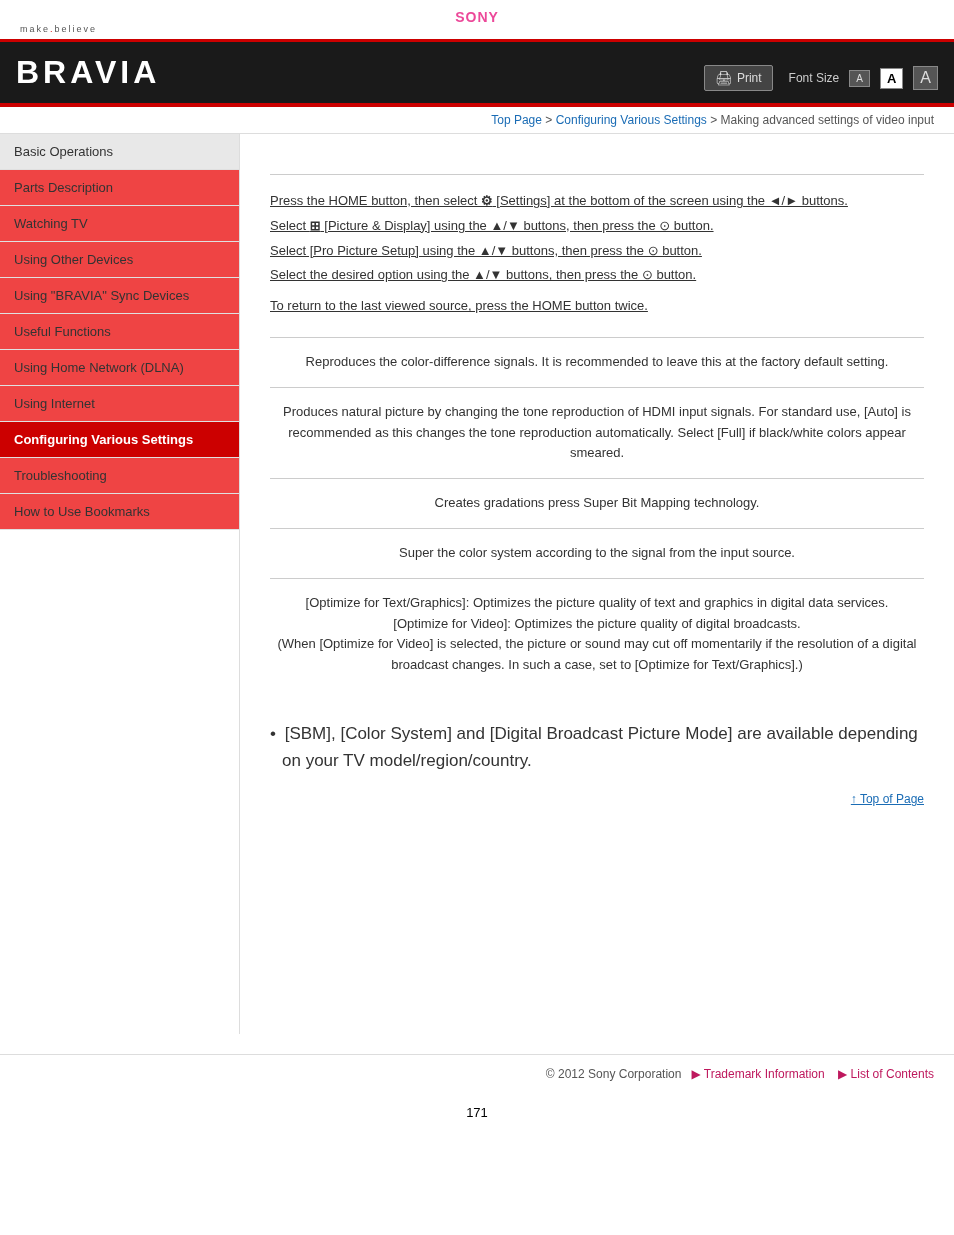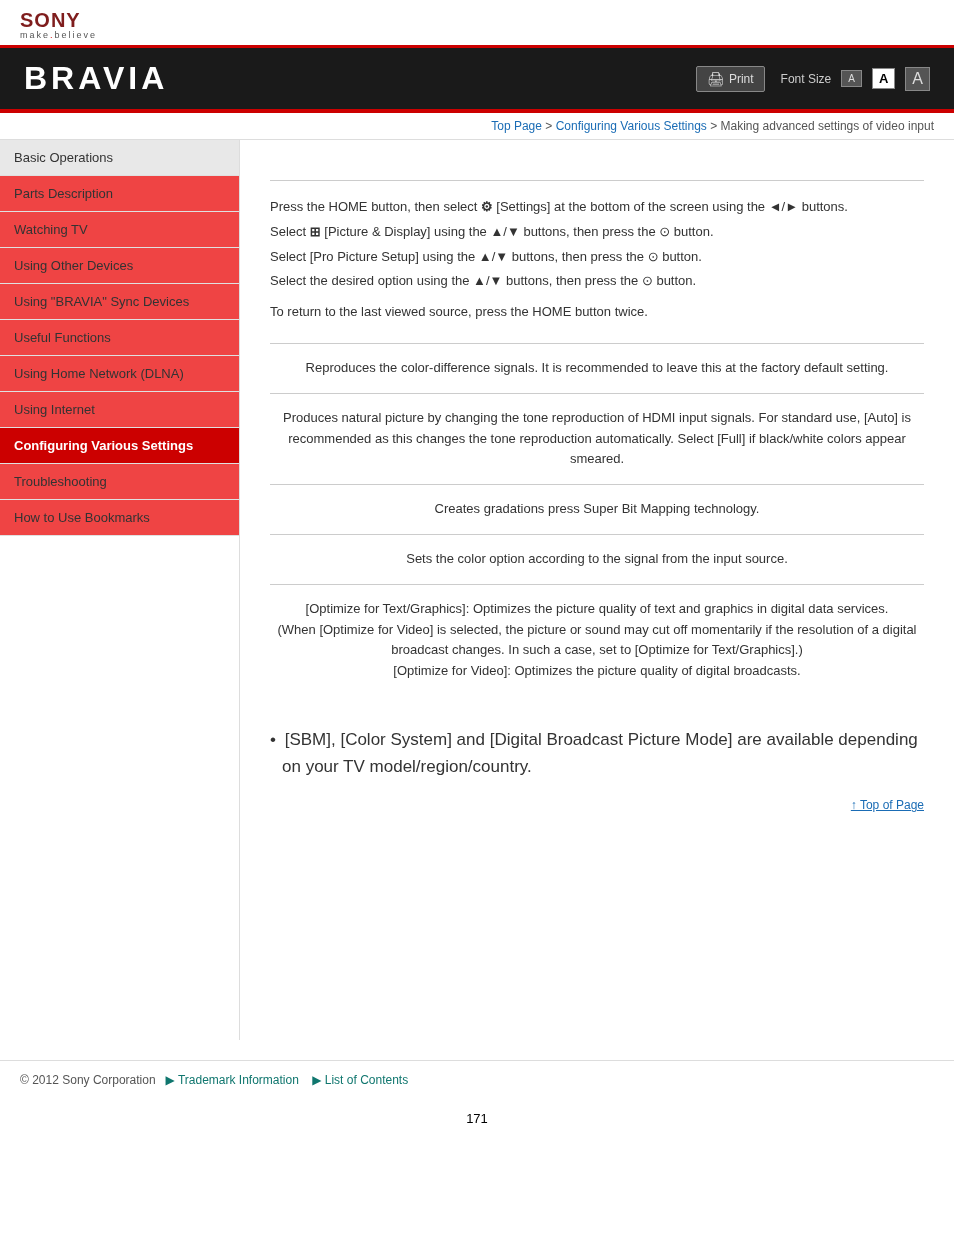--- a/index.html
+++ b/index.html
@@ -1,25 +1,25 @@
 <!DOCTYPE html>
 <html><head>
   <meta charset="utf-8">
   <style>
     * { margin: 0; padding: 0; box-sizing: border-box; }
     body { font-family: Arial, sans-serif; font-size: 13px; color: #333; background: #fff; width: 954px; min-height: 1235px; }
 
     
     .top-bar { background: #fff; padding: 10px 20px 5px 20px; border-bottom: 3px solid #cc0000; }
-    .sony-logo { font-size: 20px; font-weight: bold; letter-spacing: 1px; color: #7f1d1d; line-height: 1; }
+    .sony-logo { font-size: 14px; font-weight: bold; letter-spacing: 1px; color: #ec4899; line-height: 1; text-align: center; }
     .sony-tagline { font-size: 9px; color: #555; letter-spacing: 2px; }
     .sony-dot { color: #cc0000; }
 
     
-    .bravia-bar { background: #1a1a1a; padding: 12px 24px; display: flex; align-items: center; justify-content: space-between; border-bottom: 4px solid #cc0000; }
+    .bravia-bar { background: #1a1a1a; padding: 12px 16px; display: flex; align-items: flex-end; justify-content: space-between; border-bottom: 4px solid #cc0000; }
     .bravia-title { font-size: 32px; font-weight: bold; color: #fff; letter-spacing: 4px; font-family: 'Arial', sans-serif; }
     .bravia-controls { display: flex; align-items: center; gap: 8px; }
     .print-btn { border: 1px solid #888; background: #444; color: #ddd; padding: 4px 10px; font-size: 12px; cursor: pointer; display: flex; align-items: center; gap: 4px; border-radius: 2px; }
     .font-size-label { color: #ccc; font-size: 12px; margin-left: 8px; }
     .font-btn { border: 1px solid #888; background: #555; color: #ddd; padding: 2px 6px; cursor: pointer; margin-left: 2px; }
     .font-btn.active { background: #fff; color: #000; font-weight: bold; }
 
     
     .breadcrumb { padding: 6px 20px; font-size: 12px; color: #555; text-align: right; border-bottom: 1px solid #ddd; }
     .breadcrumb a { color: #1a6cb5; text-decoration: none; }
@@ -38,22 +38,22 @@
 
     
     .steps-section { border-top: 1px solid #ccc; padding: 16px 0; }
     .step-line { font-size: 13px; line-height: 1.6; margin-bottom: 4px; }
 
     
     .note-section { background: #f9f9f9; padding: 14px 16px; border-top: 1px solid #ccc; margin-top: 10px; }
     .note-item { font-size: 17px; line-height: 1.6; padding-left: 12px; text-indent: -12px; }
     .bullet { margin-right: 4px; }
     .top-of-page { text-align: right; padding: 6px 30px 0 0; font-size: 12px; color: #1a6cb5; cursor: pointer; text-decoration: underline; }
-    .page-footer { display: flex; justify-content: flex-start; padding: 12px 20px; font-size: 12px; color: #555; border-top: 1px solid #ddd; margin-top: 20px; }
-    .page-footer a { color: #0f766e; text-decoration: none; margin-left: 10px; }
+    .page-footer { display: flex; justify-content: flex-end; padding: 12px 20px; font-size: 12px; color: #555; border-top: 1px solid #ddd; margin-top: 20px; }
+    .page-footer a { color: #be185d; text-decoration: none; margin-left: 10px; }
     .page-number { text-align: center; font-size: 13px; color: #000000; padding: 12px; }
     .content-row { padding: 14px 0; border-top: 1px solid #ccc; }
     .content-row p { font-size: 13px; line-height: 1.6; text-align: center; }
 
     
     .print-icon { font-size: 14px; }
   </style>
 </head>
 <body>
 
@@ -95,21 +95,21 @@
     <div class="sidebar-item">Useful Functions</div>
     <div class="sidebar-item">Using Home Network (DLNA)</div>
     <div class="sidebar-item">Using Internet</div>
     <div class="sidebar-item active">Configuring Various Settings</div>
     <div class="sidebar-item">Troubleshooting</div>
     <div class="sidebar-item">How to Use Bookmarks</div>
   </div>
 
   <div class="content">
 
-    <div class="steps-section" style="border-top: 1px solid #ccc; margin-top: 40px;">
+    <div class="steps-section" style="border-top: 1px solid #ccc; margin-top: 40px; text-decoration: underline;">
       <div class="step-line">
         Press the HOME button, then select <strong>⚙</strong> [Settings] at the bottom of the screen using the ◄/► buttons.
       </div>
       <div class="step-line">
         Select <strong>⊞</strong> [Picture &amp; Display] using the ▲/▼ buttons, then press the ⊙ button.
       </div>
       <div class="step-line">Select [Pro Picture Setup] using the ▲/▼ buttons, then press the ⊙ button.</div>
       <div class="step-line">Select the desired option using the ▲/▼ buttons, then press the ⊙ button.</div>
       <div class="step-line" style="margin-top: 10px;">To return to the last viewed source, press the HOME button twice.</div>
     </div>
@@ -120,27 +120,27 @@
 
     <div class="content-row">
       <p>Produces natural picture by changing the tone reproduction of HDMI input signals. For standard use, [Auto] is recommended as this changes the tone reproduction automatically. Select [Full] if black/white colors appear smeared.</p>
     </div>
 
     <div class="content-row">
       <p>Creates gradations press Super Bit Mapping technology.</p>
     </div>
 
     <div class="content-row">
-      <p>Sets the color option according to the signal from the input source.</p>
+      <p>Super the color system according to the signal from the input source.</p>
     </div>
 
     <div class="content-row">
       <p>[Optimize for Text/Graphics]: Optimizes the picture quality of text and graphics in digital data services.</p>
+      <p>[Optimize for Video]: Optimizes the picture quality of digital broadcasts.</p>
       <p>(When [Optimize for Video] is selected, the picture or sound may cut off momentarily if the resolution of a digital broadcast changes. In such a case, set to [Optimize for Text/Graphics].)</p>
-      <p>[Optimize for Video]: Optimizes the picture quality of digital broadcasts.</p>
     </div>
 
     <div class="note-section" style="background: #fff; padding: 20px 0 10px 0; border-top: none;">
       <div class="note-item">
         <span class="bullet">•</span>
         <span>[SBM], [Color System] and [Digital Broadcast Picture Mode] are available depending on your TV model/region/country.</span>
       </div>
     </div>
 
     <div class="top-of-page" style="text-align: right; padding: 8px 0;">

